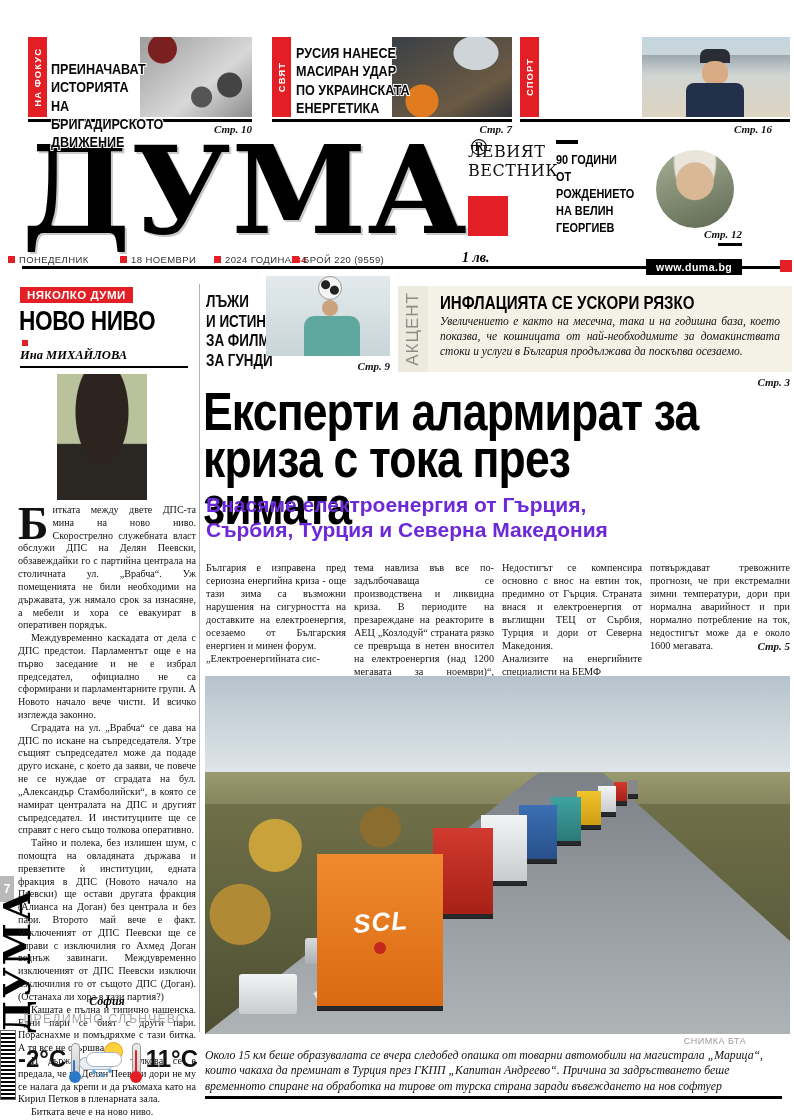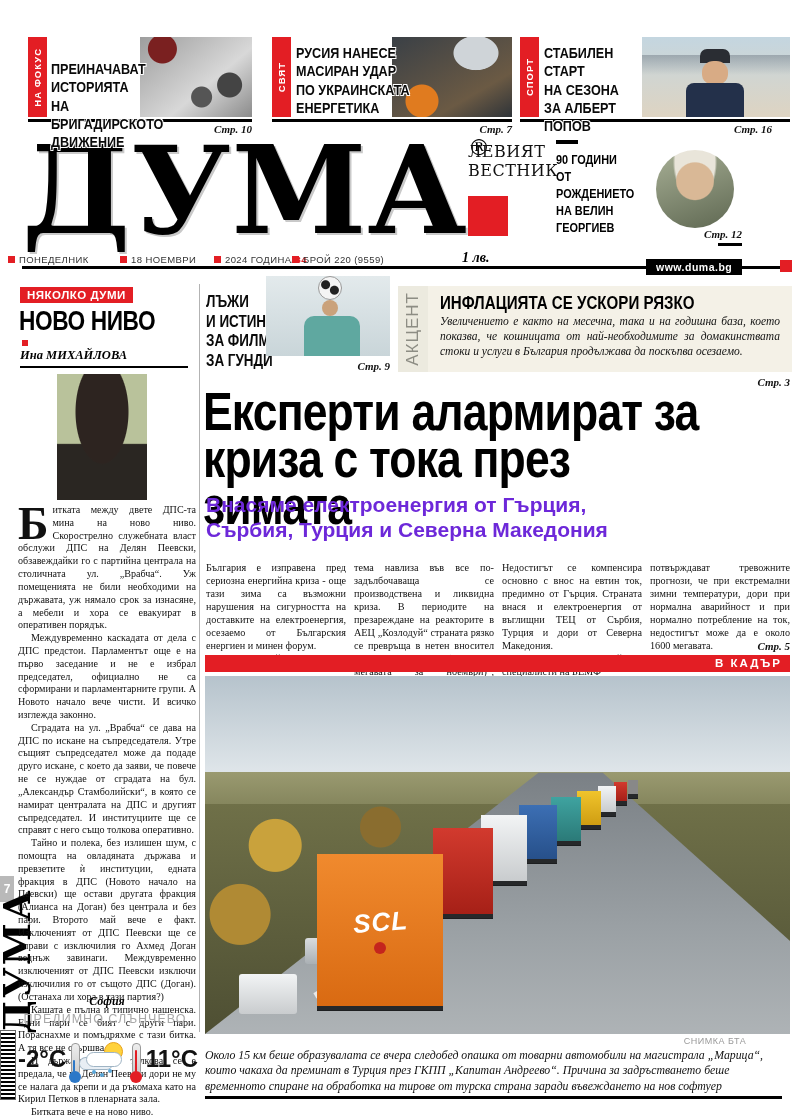--- a/index.html
+++ b/index.html
@@ -139,24 +139,20 @@
 
   <div class="abs teaser-tab" style="left:520px;top:37px;height:80px;">
       <span>СПОРТ</span>
     </div>
   <div class="abs teaser-photo" style="left:642px;top:37px;width:148px;height:80px;background:linear-gradient(#c4d6e0,#ded4c2);">
     <div class="abs" style="left:0;top:18px;width:148px;height:20px;background:linear-gradient(rgba(120,130,140,.55),rgba(0,0,0,0));"></div>
     <div class="abs" style="left:58px;top:12px;width:30px;height:14px;border-radius:7px 7px 0 0;background:#2a2d33;"></div>
     <div class="abs" style="left:60px;top:24px;width:26px;height:24px;border-radius:45%;background:#d8ab85;"></div>
     <div class="abs" style="left:44px;top:46px;width:58px;height:34px;border-radius:8px 8px 0 0;background:#23304a;"></div>
   </div>
-  <div class="abs teaser-title" style="left:544px;top:44px;width:130px;"><span class="cond">СТАБИЛЕН
-СТАРТ
-НА СЕЗОНА
-ЗА АЛБЕРТ ПОПОВ</span></div>
   <div class="abs teaser-rule" style="left:520px;top:119px;width:270px;"></div>
   <div class="abs pref" style="left:520px;top:123px;width:252px;text-align:right;">Стр. 16</div>
 
   <div class="abs" id="logo" style="left:22px;top:134px;text-align:right;"><span>ДУМА</span><sup>®</sup></div>
   <div class="abs tagline" style="left:468px;top:142px;white-space:pre-line;">ЛЕВИЯТ
 ВЕСТНИК</div>
   <div class="abs redsq" style="left:468px;top:196px;width:40px;height:40px;"></div>
   <div class="abs" style="left:556px;top:140px;width:22px;height:4px;background:#000;"></div>
   <div class="abs anniv" style="left:556px;top:152px;width:110px;"><span class="cond">90 ГОДИНИ
 ОТ РОЖДЕНИЕТО
@@ -258,21 +254,20 @@
   <div class="abs" id="subhead" style="left:206px;top:492px;">Внасяме електроенергия от Гърция,
 Сърбия, Турция и Северна Македония</div>
   <div class="abs mcol" style="left:206px;top:562px;">България е изправена пред сериозна енергийна криза - още тази зима са възможни нарушения на сигурността на доставките на електроенергия, осезаемо от Българския енергиен и минен форум.
 „Електроенергийната сис-</div>
   <div class="abs mcol" style="left:354px;top:562px;">тема навлиза във все по-задълбочаваща се производствена и ликвидна криза. В периодите на презареждане на реакторите в АЕЦ „Козлодуй“ страната рязко се превръща в нетен вносител на електроенергия (над 1200 мегавата за ноември)“, предупреждават експертите.</div>
   <div class="abs mcol" style="left:502px;top:562px;">Недостигът се компенсира основно с внос на евтин ток, предимно от Гърция. Страната внася и електроенергия от въглищни ТЕЦ от Сърбия, Турция и дори от Северна Македония.
 Анализите на енергийните специалисти на БЕМФ</div>
   <div class="abs mcol" style="left:650px;top:562px;">потвърждават тревожните прогнози, че при екстремални зимни температури, дори при нормална аварийност и при нормално потребление на ток, недостигът може да е около 1600 мегавата.</div>
   <div class="abs pref" style="left:700px;top:640px;width:90px;text-align:right;">Стр. 5</div>
 
-  <div class="abs" id="vkadar" style="left:205px;top:655px;width:577px;height:17px;">В КАДЪР</div>
   <div class="abs" id="big-photo" style="left:205px;top:676px;">
     <div class="abs ph-sky"></div>
     <div class="abs ph-hills"></div>
     <div class="abs ph-field"></div>
     <div class="abs ph-road"></div>
     <div class="abs dash" style="left:118px;top:300px;width:6px;height:26px;"></div>
     <div class="abs dash" style="left:168px;top:250px;width:5px;height:20px;"></div>
     <div class="abs dash" style="left:206px;top:210px;width:4px;height:16px;"></div>
     <div class="abs dash" style="left:238px;top:175px;width:3px;height:12px;"></div>
     <div class="abs car tk-wh" style="left:34px;top:298px;width:58px;height:40px;"></div>

